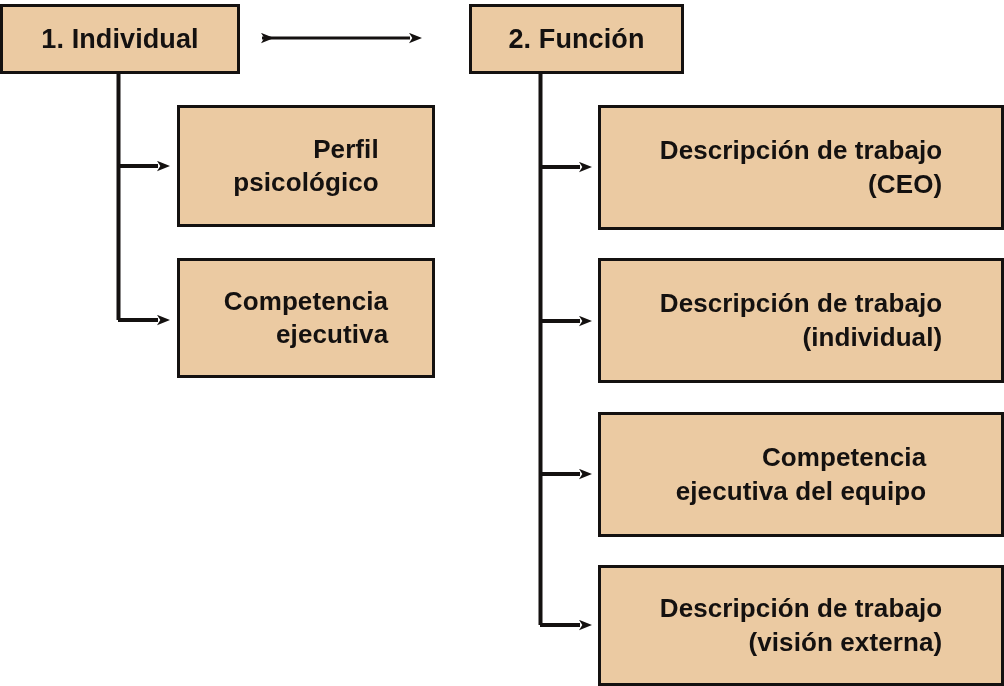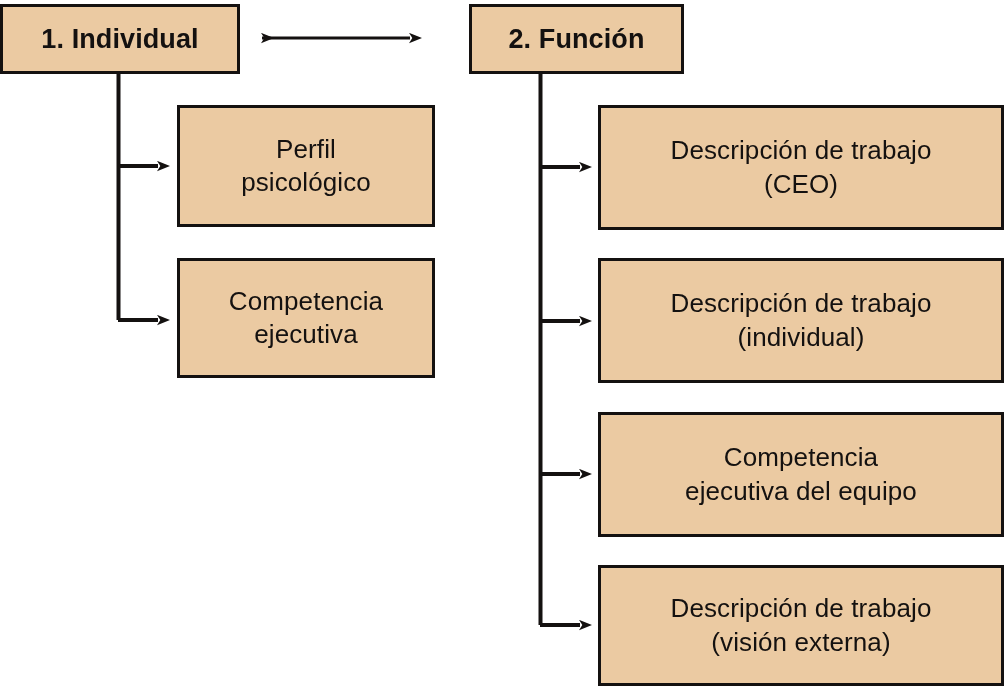--- a/index.html
+++ b/index.html
@@ -39,22 +39,23 @@
     color: #141110;
     line-height: 1.28;
     white-space: pre-line;
     letter-spacing: 0.1px;
   }
   .node.header {
     font-weight: bold;
     font-size: 27px;
   }
   .node.branch {
-    font-weight: normal;
+    font-weight: bold;
     font-size: 26px;
+    text-align: right;
   }
   
   #node-individual { left: 0px;   top: 4px;  width: 240px; height: 70px; }
   #node-funcion    { left: 433px; top: 4px;  width: 215px; height: 70px; margin-left: 36px; }
   
   #node-perfil      { left: 177px; top: 105px; width: 258px; height: 122px; }
   #node-competencia { left: 177px; top: 258px; width: 258px; height: 120px; }
   
   #node-ceo        { left: 598px; top: 105px; width: 406px; height: 125px; }
   #node-individual-jd { left: 598px; top: 258px; width: 406px; height: 125px; }

